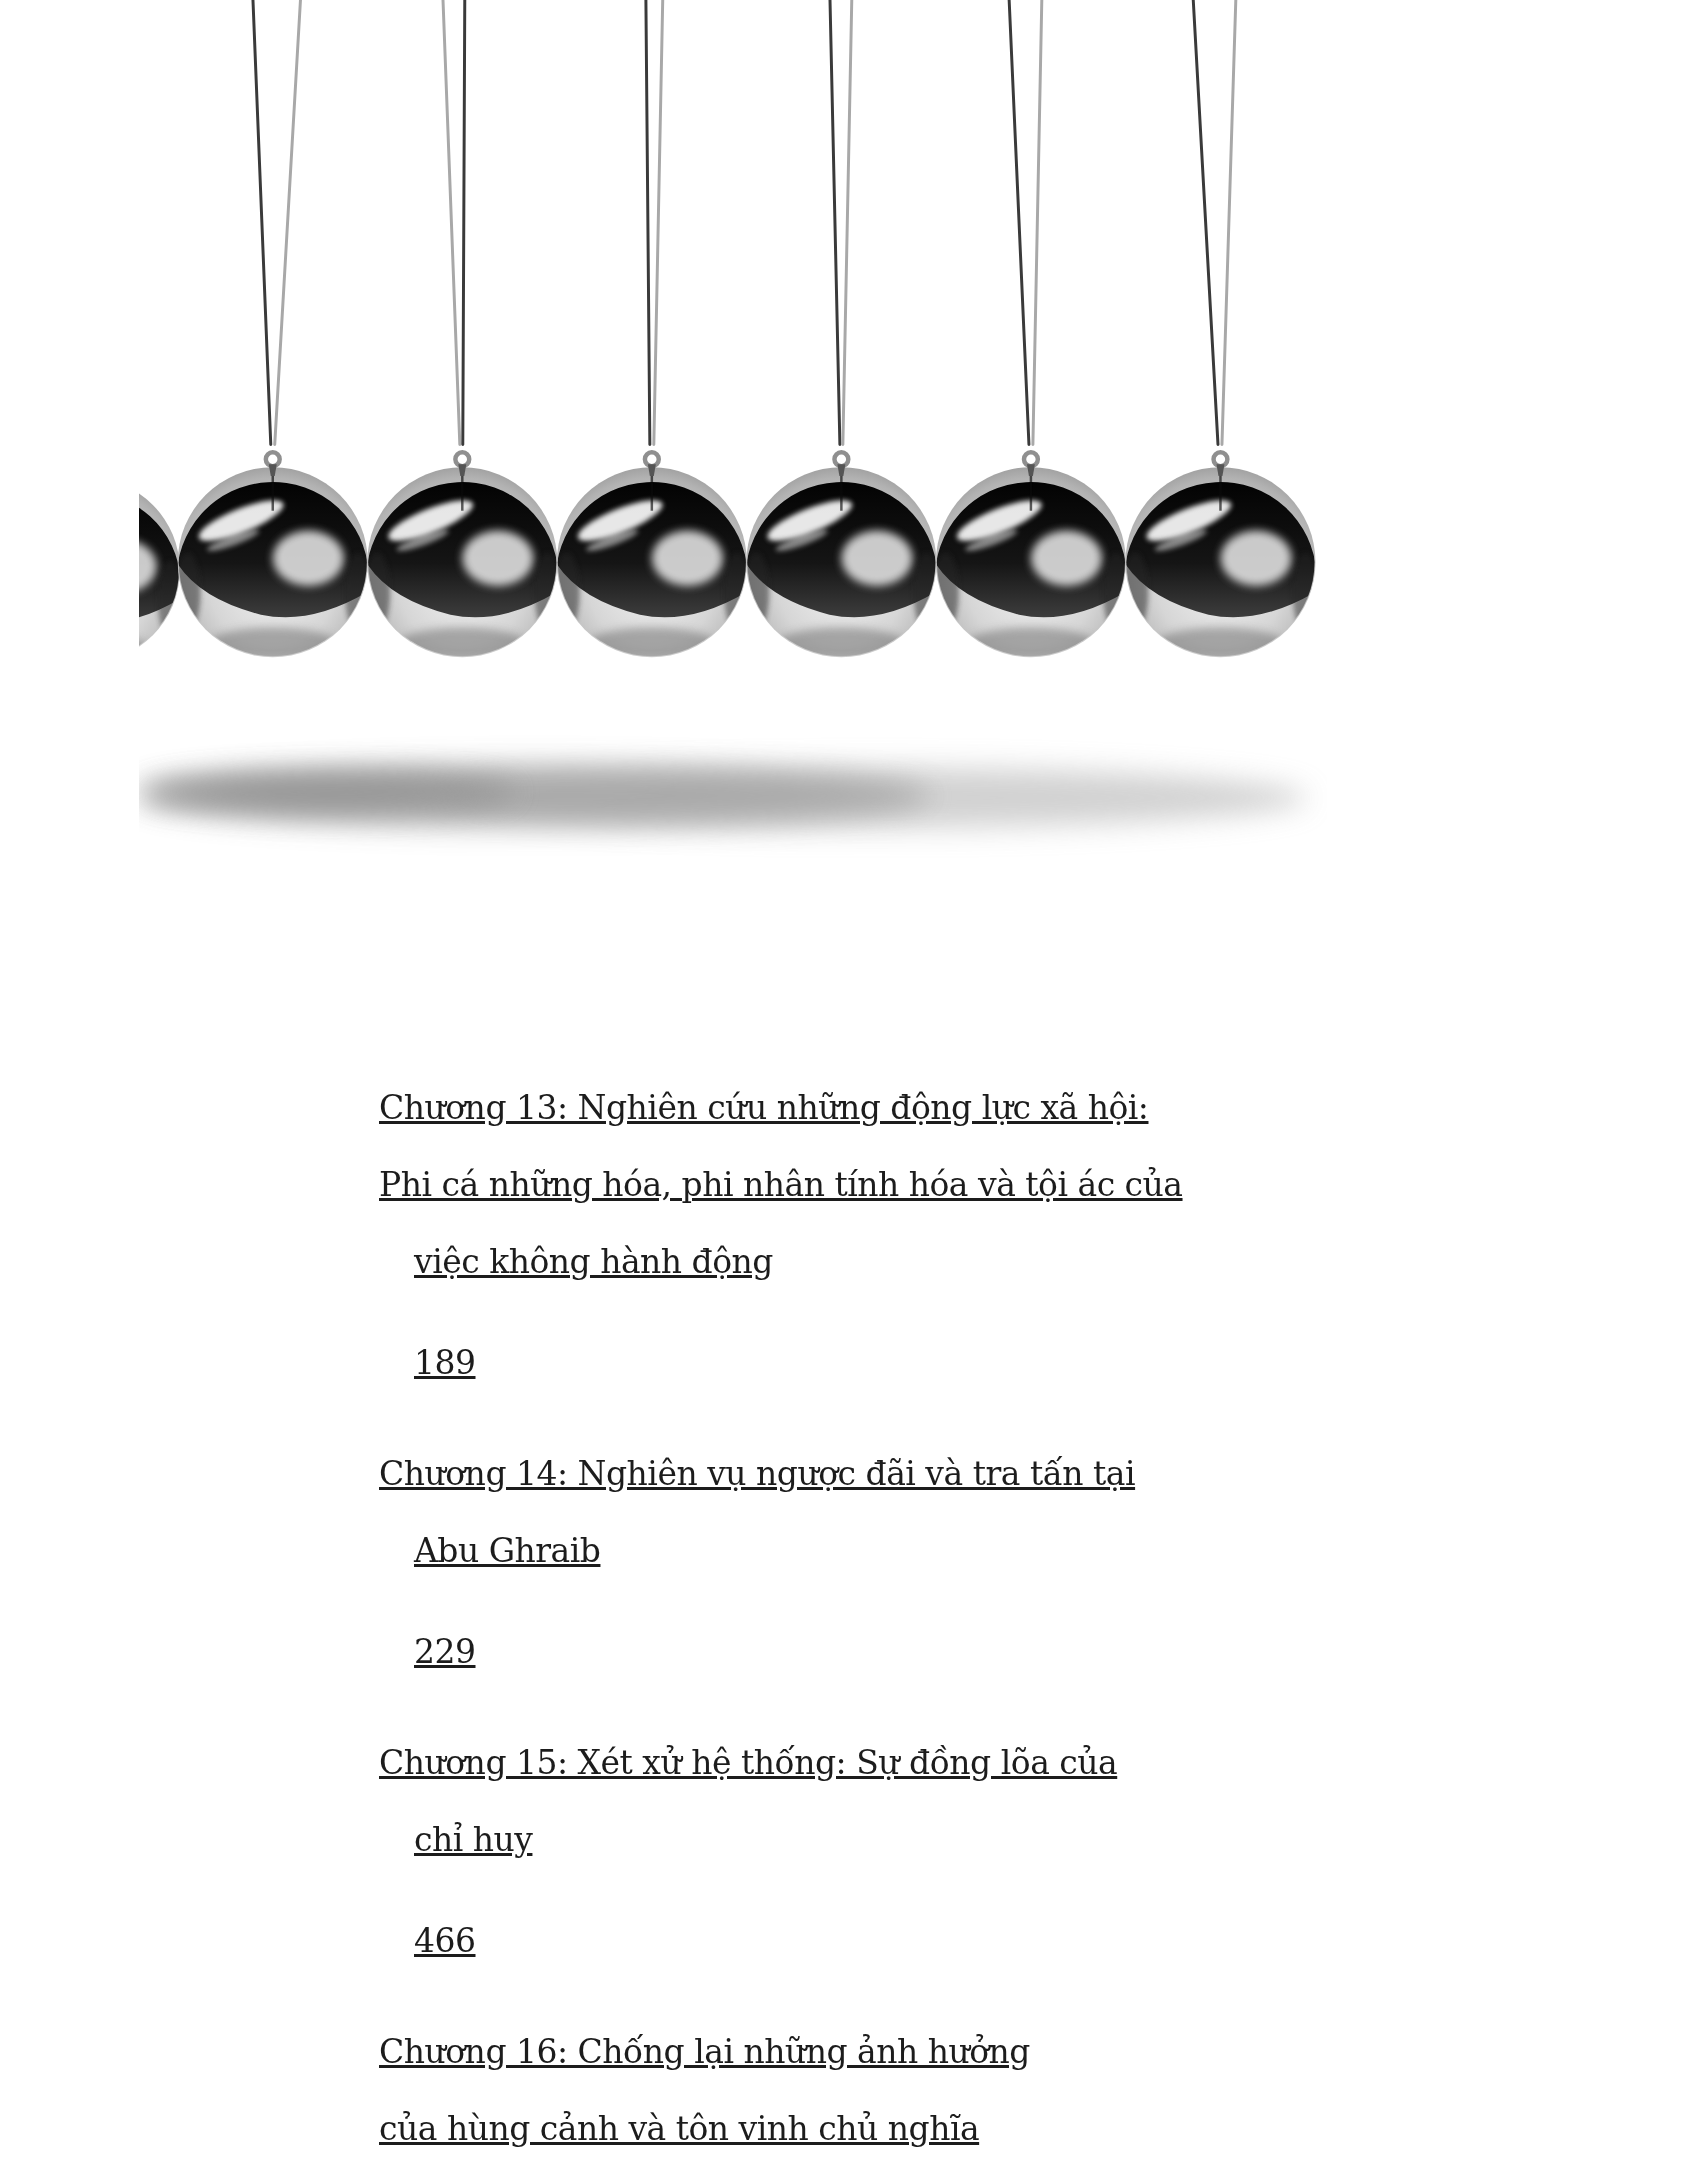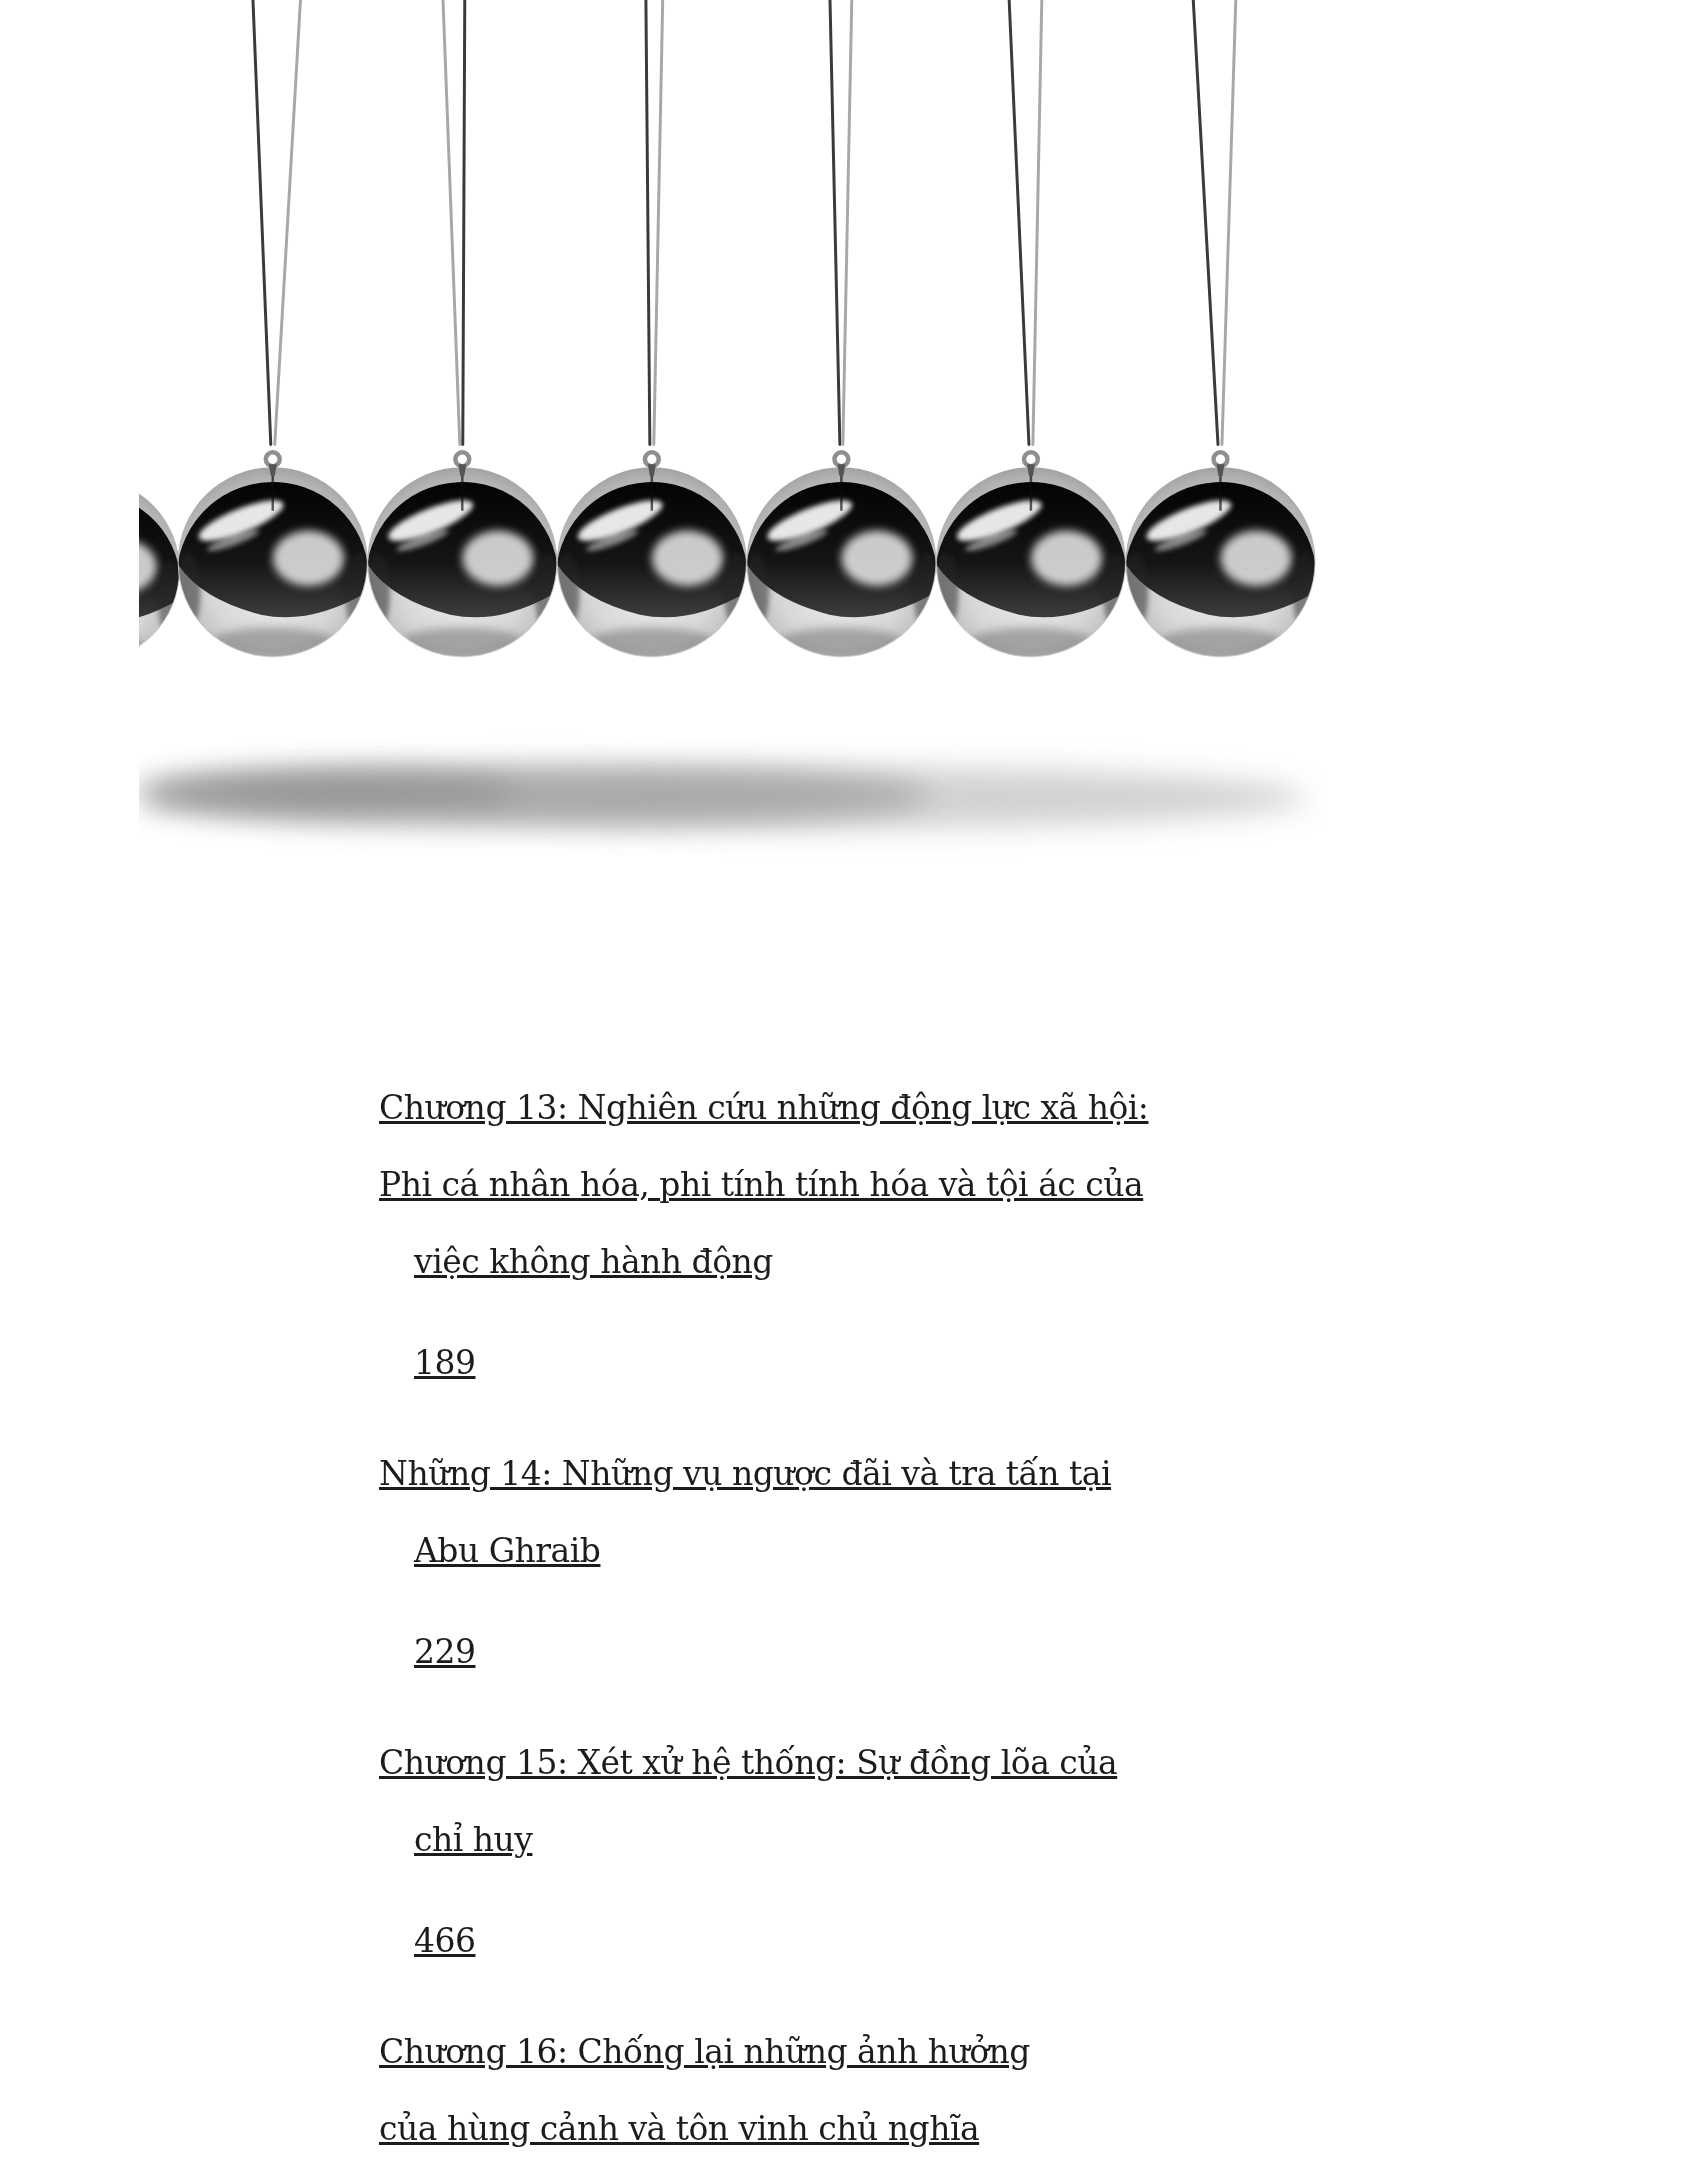--- a/index.html
+++ b/index.html
@@ -117,30 +117,30 @@
       <use href="#ball" transform="translate(849.5,568)"></use>
       <use href="#ball" transform="translate(1041,568)"></use>
       <use href="#ball" transform="translate(1232.5,568)"></use>
     </g>
   </svg>
 
   <div class="toc">
 
     <div class="toc-entry">
       <div class="toc-line">Chương 13: Nghiên cứu những động lực xã hội:</div>
-      <div class="toc-line">Phi cá nhân hóa, phi tính tính hóa và tội ác của</div>
+      <div class="toc-line">Phi cá những hóa, phi nhân tính hóa và tội ác của</div>
       <div class="toc-line last">
         <span class="line-text">việc không hành động</span>
         <span class="leader"></span>
         <span class="pnum">189</span>
       </div>
     </div>
 
     <div class="toc-entry">
-      <div class="toc-line">Những 14: Những vụ ngược đãi và tra tấn tại</div>
+      <div class="toc-line">Chương 14: Nghiên vụ ngược đãi và tra tấn tại</div>
       <div class="toc-line last">
         <span class="line-text">Abu Ghraib</span>
         <span class="leader"></span>
         <span class="pnum">229</span>
       </div>
     </div>
 
     <div class="toc-entry">
       <div class="toc-line">Chương 15: Xét xử hệ thống: Sự đồng lõa của</div>
       <div class="toc-line last">

